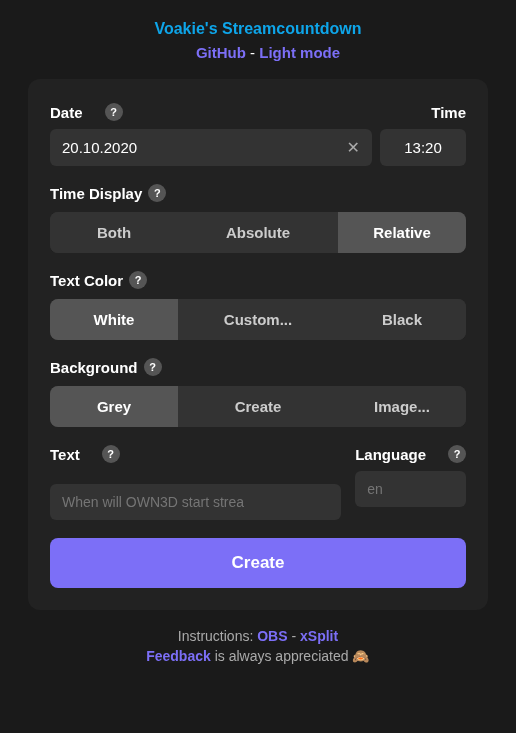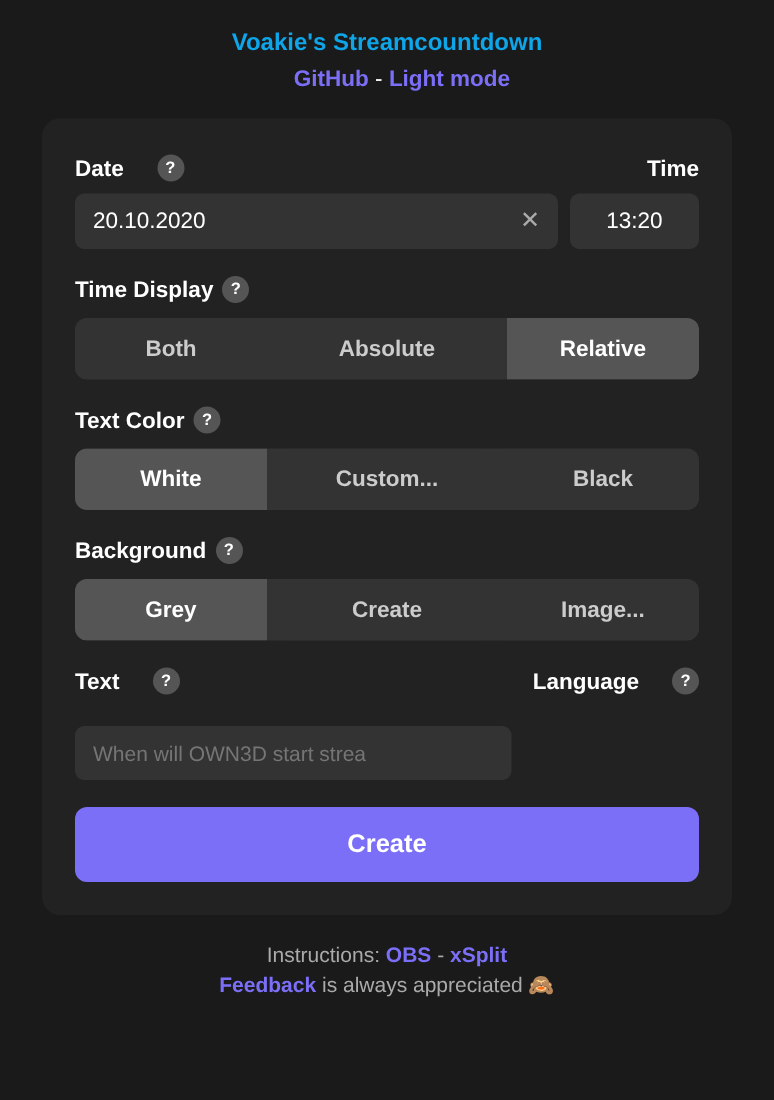--- a/index.html
+++ b/index.html
@@ -301,20 +301,21 @@
         <span class="field-label">Text</span>
         <span class="help-icon">?</span>
       </div>
       <input type="text" class="text-input" placeholder="When will OWN3D start strea" style="">
     </div>
     <div class="bottom-field" style="flex:0 0 110px">
       <div class="field-row" style="margin-bottom:0">
         <span class="field-label">Language</span>
         <span class="help-icon">?</span>
       </div>
+      <input type="text" class="lang-input" placeholder="en" style="">
     </div>
   </div>
 
   
   <button class="create-btn">Create</button>
 
 </div>
 
 <div class="footer">
   <div>

